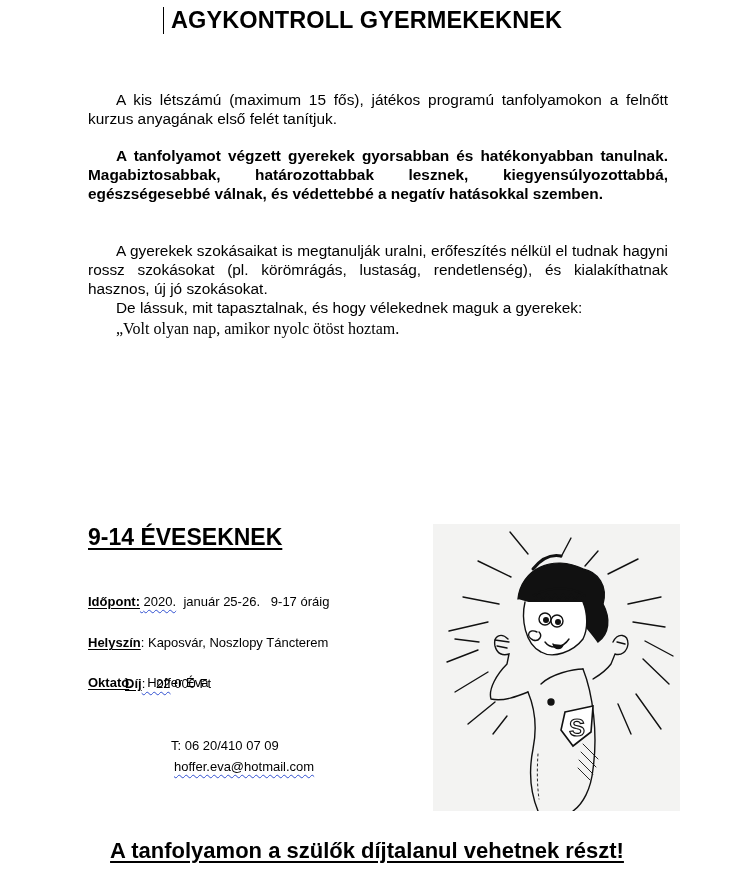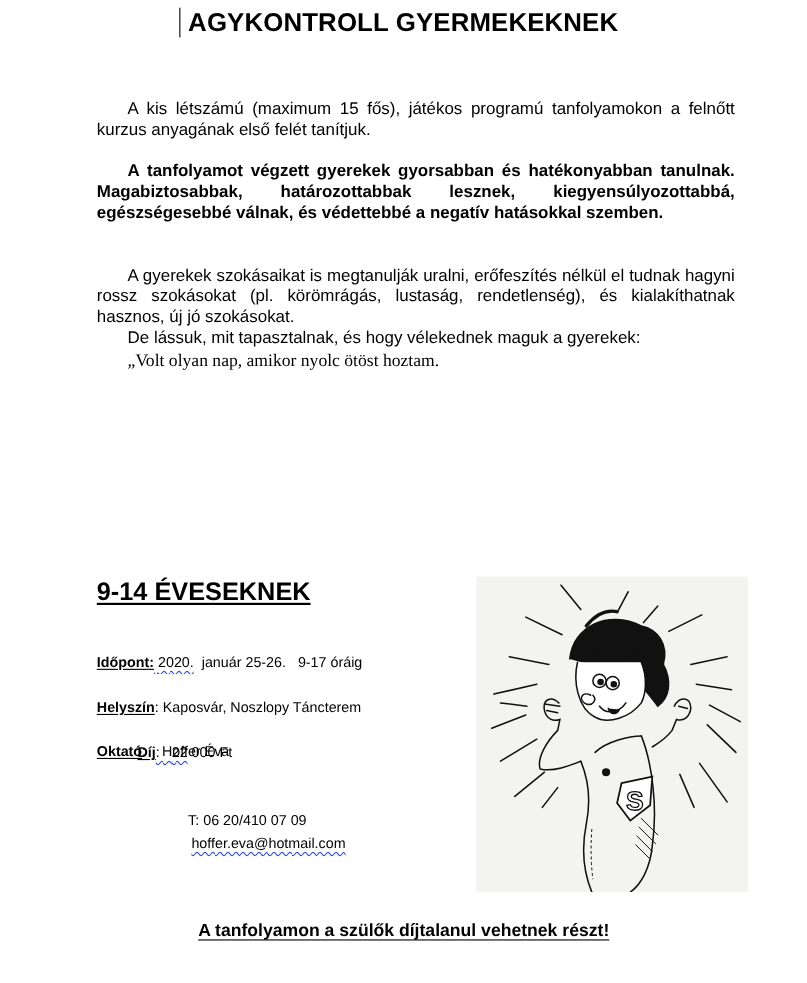--- a/index.html
+++ b/index.html
@@ -27,21 +27,21 @@
   .i1 { top: 592px; }
   .i2 { top: 633px; }
   .i3 { top: 674px; margin-left: 37px; }
   .i4 { top: 673px; }
   .i5 { top: 736px; left: 171px; }
   .i6 { top: 757px; left: 174px; }
 
   .picture { position: absolute; left: 433px; top: 524px; width: 247px; height: 287px; background: #f3f3f2; }
   .picture svg { width: 100%; height: 100%; display: block; }
 
-  .footer { position: absolute; left: 0; width: 734px; top: 838px; text-align: center; font-size: 16px;
+  .footer { position: absolute; left: 0; width: 734px; top: 838px; text-align: center; font-size: 22px;
             font-weight: bold; text-decoration: underline; text-underline-offset: 3px; white-space: nowrap; }
 </style>
 </head>
 <body>
 
 <div class="cursor-bar"></div>
 <div class="title">AGYKONTROLL GYERMEKEKNEK</div>
 
 <div class="body-block p1 justify">
   <p class="indent">A kis létszámú (maximum 15 fős), játékos programú tanfolyamokon a felnőtt kurzus anyagának első felét tanítjuk.</p>

